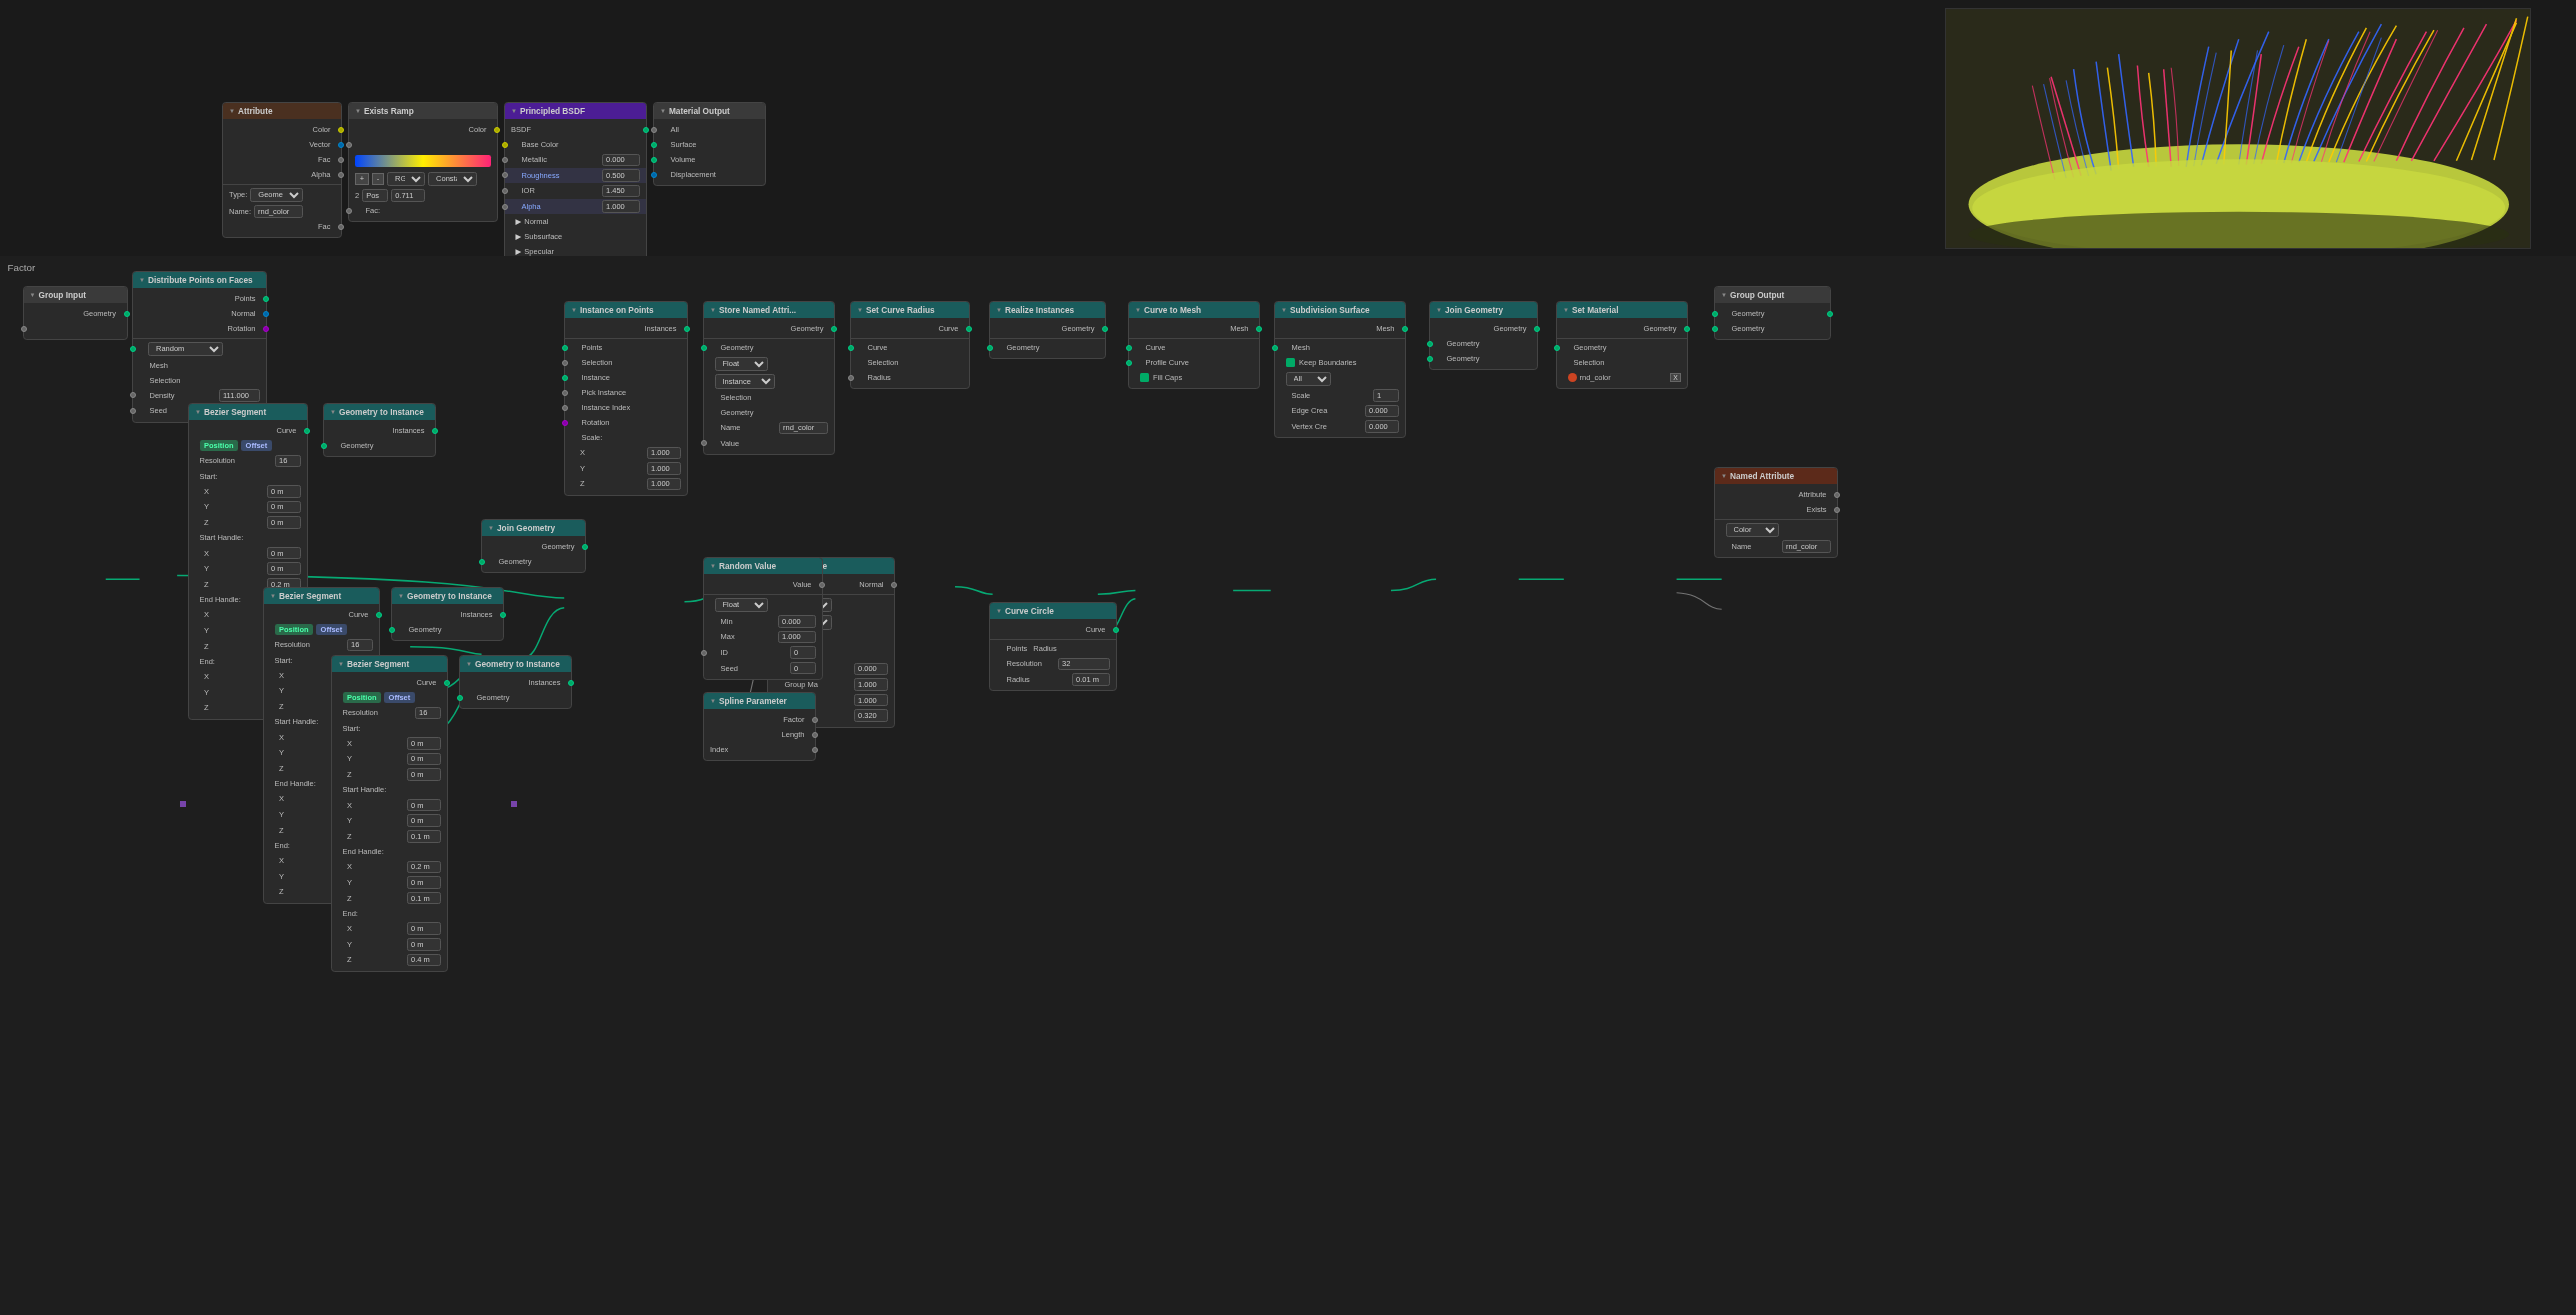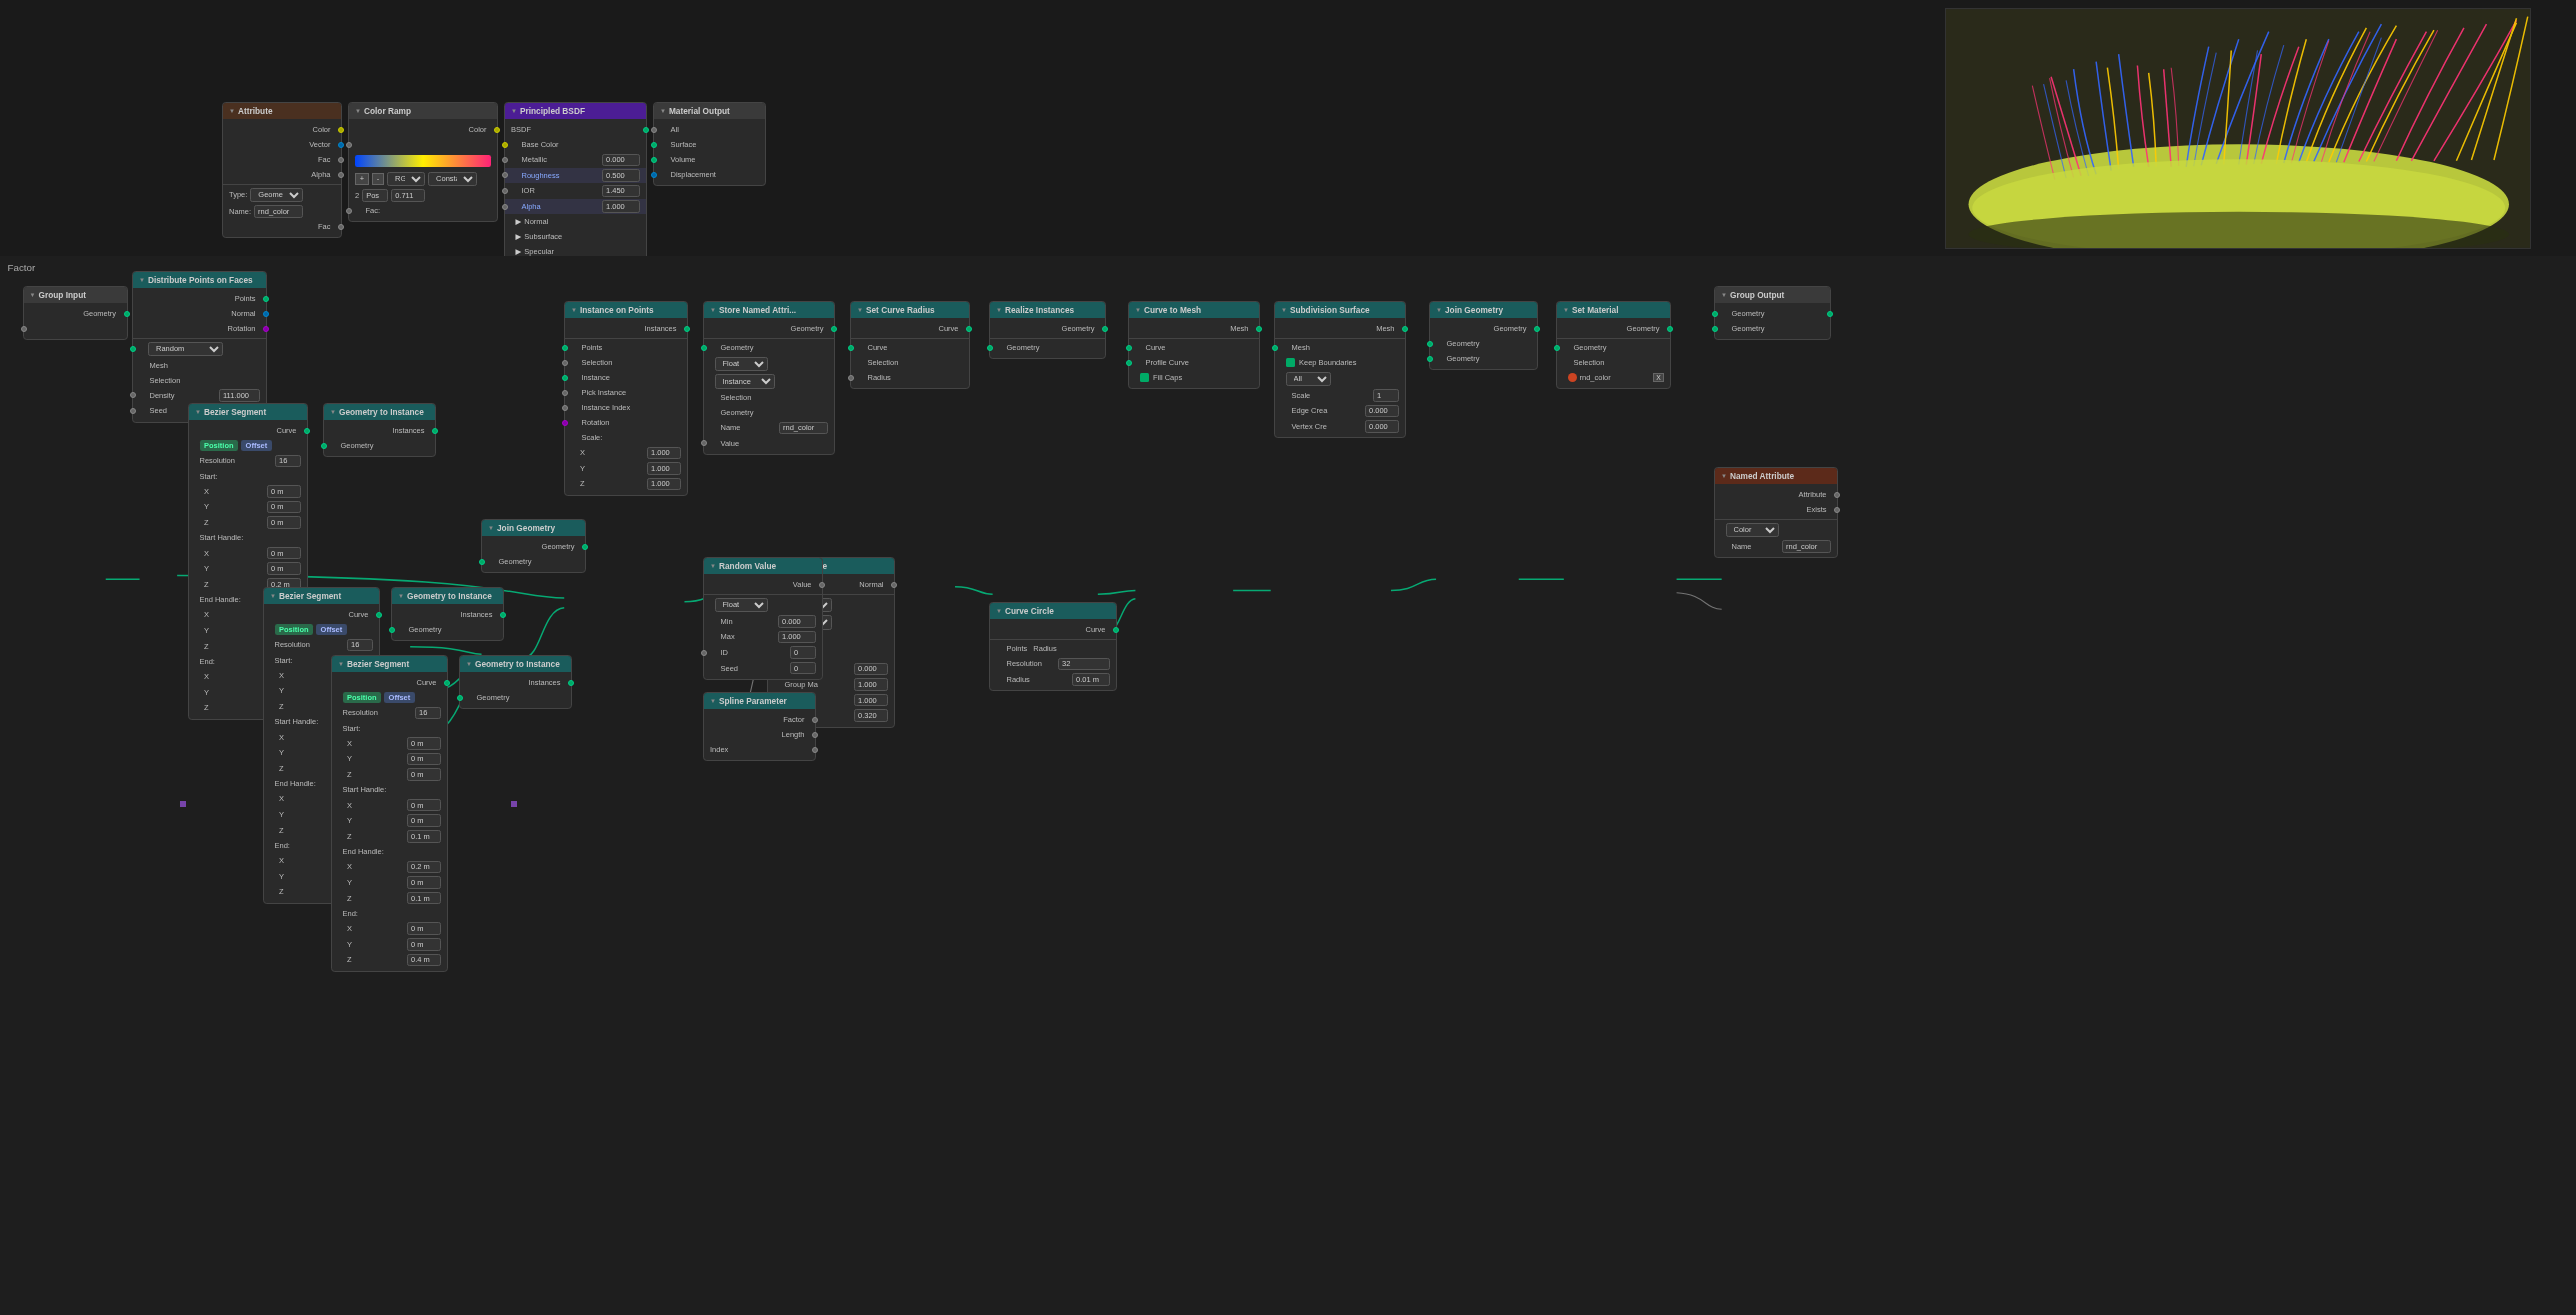--- a/index.html
+++ b/index.html
@@ -222,21 +222,21 @@
         <div class="node-row" style="justify-content:flex-end; padding-right:10.5px;">
           <label>Fac</label>
           <span class="socket socket-right socket-gray" style="right:-3px;"></span>
         </div>
       </div>
     </div>
 
     <div class="node" style="width:150px; position:relative;">
       <div class="node-header header-gray">
         <span class="collapse-icon">▼</span>
-        <span>Color Ramp</span>
+        <span>Exists Ramp</span>
       </div>
       <div class="node-body">
         <div class="node-row" style="justify-content:flex-end; padding-right:10.5px;">
           <label>Color</label>
           <span class="socket socket-right socket-yellow" style="right:-3px;"></span>
         </div>
         <div class="node-row" style="padding-left:10.5px;">
           <span class="socket socket-left socket-gray"></span>
         </div>
 
@@ -1179,21 +1179,21 @@
         <span class="socket socket-left socket-green"></span>
         <label style="margin-left:6px;">Geometry</label>
       </div>
       <div class="node-row" style="padding-left:10.5px;">
         <span class="socket socket-left socket-green"></span>
         <label style="margin-left:6px;">Geometry</label>
       </div>
     </div>
   </div>
 
-  <div class="node" style="left:1556px; top:45px; width:115px;">
+  <div class="node" style="left:1556px; top:45px; width:132px;">
     <div class="node-header header-teal">
       <span class="collapse-icon">▼</span>
       <span>Set Material</span>
     </div>
     <div class="node-body">
       <div class="node-row" style="justify-content:flex-end; padding-right:10.5px;">
         <label>Geometry</label>
         <span class="socket socket-right socket-green" style="right:-3px;"></span>
       </div>
       <div class="separator"></div>

